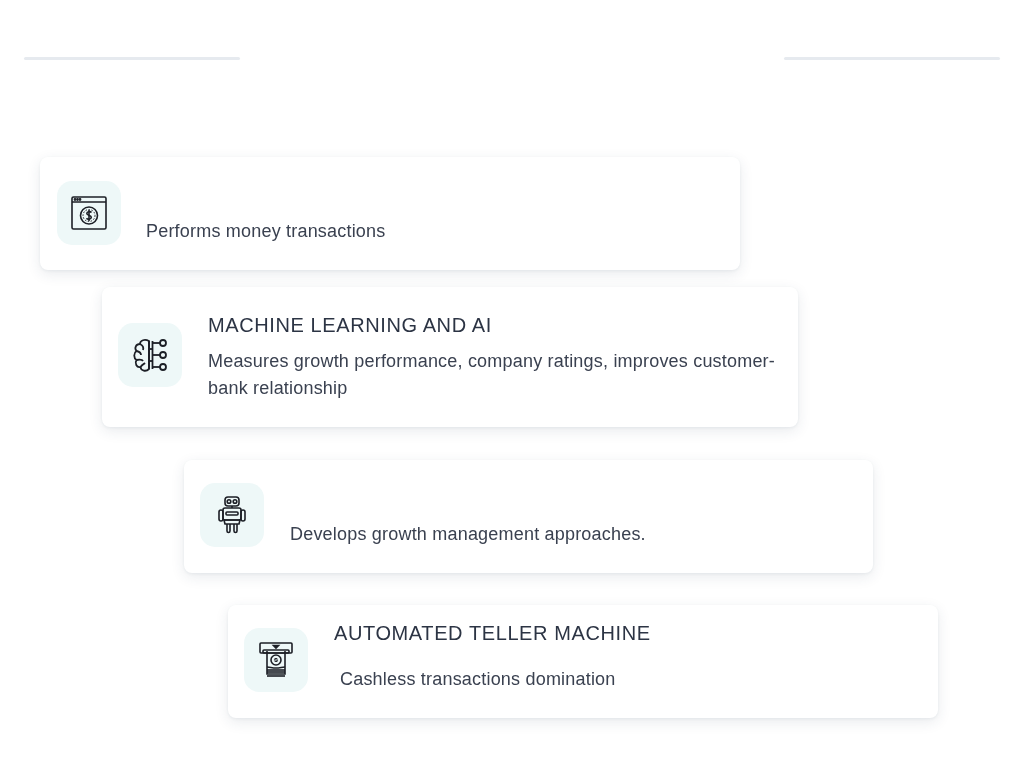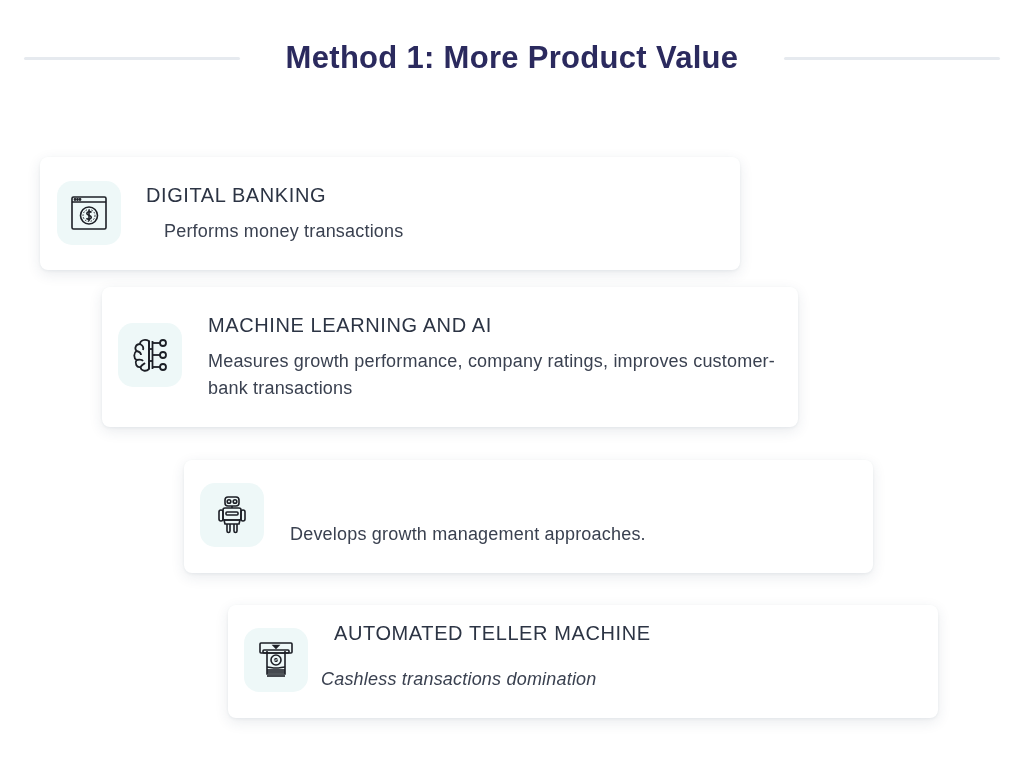--- a/index.html
+++ b/index.html
@@ -30,40 +30,38 @@
   }
   .card-desc {
     position: absolute; font-size: 18px; color: #3a4150; line-height: 27px; letter-spacing: 0.2px;
   }
 </style>
 </head>
 <body>
 
 <div class="title-row">
   <div class="title-line left"></div>
-  <h1 class="page-title">Method 1: More Product Value</h1>
   <div class="title-line right"></div>
 </div>
 
 <div class="card" style="left:40px; top:157px; width:700px; height:113px;">
   <div class="icon-box" style="left:17px; top:24px;">
     <svg viewBox="0 0 44 44" fill="none" stroke="#1c1f26" stroke-width="1.6">
       <rect x="5" y="6" width="34" height="32" rx="1.5"></rect>
       <line x1="5" y1="11" x2="39" y2="11"></line>
       <circle cx="8" cy="8.5" r="0.6" fill="#1c1f26"></circle>
       <circle cx="10.5" cy="8.5" r="0.6" fill="#1c1f26"></circle>
       <circle cx="13" cy="8.5" r="0.6" fill="#1c1f26"></circle>
       <circle cx="22" cy="24.5" r="8.5"></circle>
       <circle cx="22" cy="24.5" r="6" stroke-dasharray="1.5 1.5" stroke-width="1"></circle>
       <path d="M24.5 21.5 C23.5 20.3 20 20.3 19.8 22.3 C19.6 24.3 24.3 24 24.3 26.3 C24.2 28.5 20.5 28.6 19.5 27.3"></path>
       <line x1="22" y1="19" x2="22" y2="30"></line>
     </svg>
   </div>
-  <div class="card-heading" style="left:106px; top:26px;">DIGITAL BANKING</div>
-  <div class="card-desc" style="left:124px; top:61px; width:560px;">Performs money transactions</div>
+  <div class="card-desc" style="left:106px; top:61px; width:560px;">Performs money transactions</div>
 </div>
 
 <div class="card" style="left:102px; top:287px; width:696px; height:140px;">
   <div class="icon-box" style="left:16px; top:36px;">
     <svg viewBox="0 0 44 44" fill="none" stroke="#1c1f26" stroke-width="1.8">
       <path d="M21 8 C17 6 12 7 12 11 C8 11 6 15 8.5 18 C5.5 20 5.5 25 8.5 27 C6.5 30 8.5 35 12.5 34 C13 38 18 39 21 36 Z"></path>
       <path d="M12 11 C14 12 16 14 15 17"></path>
       <path d="M8.5 18 C11 18.5 13 20 13 22"></path>
       <path d="M8.5 27 C11 26.5 14 26 15 28"></path>
       <path d="M12.5 34 C14 32 16 31 17 30"></path>
@@ -73,21 +71,21 @@
       <line x1="24.5" y1="22" x2="32" y2="22"></line>
       <line x1="24.5" y1="34" x2="32" y2="34"></line>
       <line x1="21" y1="16" x2="24.5" y2="16"></line>
       <line x1="21" y1="28" x2="24.5" y2="28"></line>
       <circle cx="35" cy="10" r="3"></circle>
       <circle cx="35" cy="22" r="3"></circle>
       <circle cx="35" cy="34" r="3"></circle>
     </svg>
   </div>
   <div class="card-heading" style="left:106px; top:26px;">MACHINE LEARNING AND AI</div>
-  <div class="card-desc" style="left:106px; top:61px; width:570px;">Measures growth performance, company ratings, improves customer-bank transactions</div>
+  <div class="card-desc" style="left:106px; top:61px; width:570px;">Measures growth performance, company ratings, improves customer-bank relationship</div>
 </div>
 
 <div class="card" style="left:184px; top:460px; width:689px; height:113px;">
   <div class="icon-box" style="left:16px; top:23px;">
     <svg viewBox="0 0 44 44" fill="none" stroke="#1c1f26" stroke-width="1.6">
       <rect x="15" y="4" width="14" height="9" rx="3"></rect>
       <circle cx="19" cy="8.5" r="1.8"></circle>
       <circle cx="25" cy="8.5" r="1.8"></circle>
       <line x1="22" y1="13" x2="22" y2="15"></line>
       <rect x="13" y="15" width="18" height="12" rx="2"></rect>
@@ -111,14 +109,14 @@
       <path d="M13 13 L13 36 L31 36 L31 13"></path>
       <circle cx="22" cy="22" r="5"></circle>
       <path d="M20.3 22.6 C20.2 23.8 23.8 23.8 23.7 22.8 C23.6 21.6 20.4 22.4 20.3 21.2 C20.2 20.2 23.6 20.1 23.6 21.3" stroke-width="1"></path>
       <path d="M13 29 C16 29 18 30 22 30 C26 30 28 29 31 29"></path>
       <line x1="13" y1="32" x2="31" y2="32"></line>
       <line x1="13" y1="34" x2="31" y2="34"></line>
       <line x1="13" y1="38" x2="31" y2="38"></line>
     </svg>
   </div>
   <div class="card-heading" style="left:106px; top:16px;">AUTOMATED TELLER MACHINE</div>
-  <div class="card-desc" style="left:93px; top:61px; width:560px;font-style:italic;">Cashless transactions domination</div>
+  <div class="card-desc" style="left:112px; top:61px; width:560px;">Cashless transactions domination</div>
 </div>
 
 </body></html>

